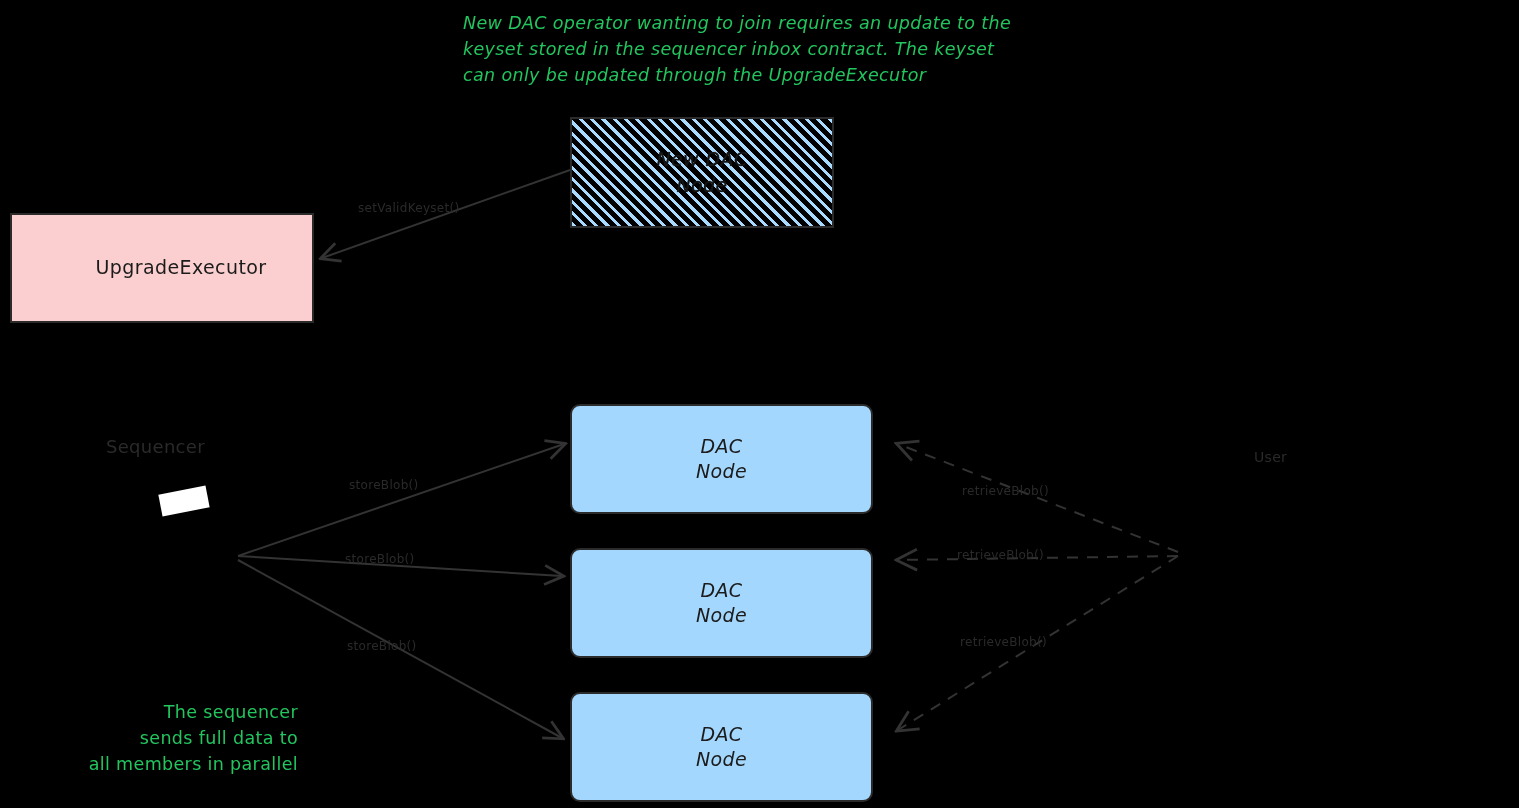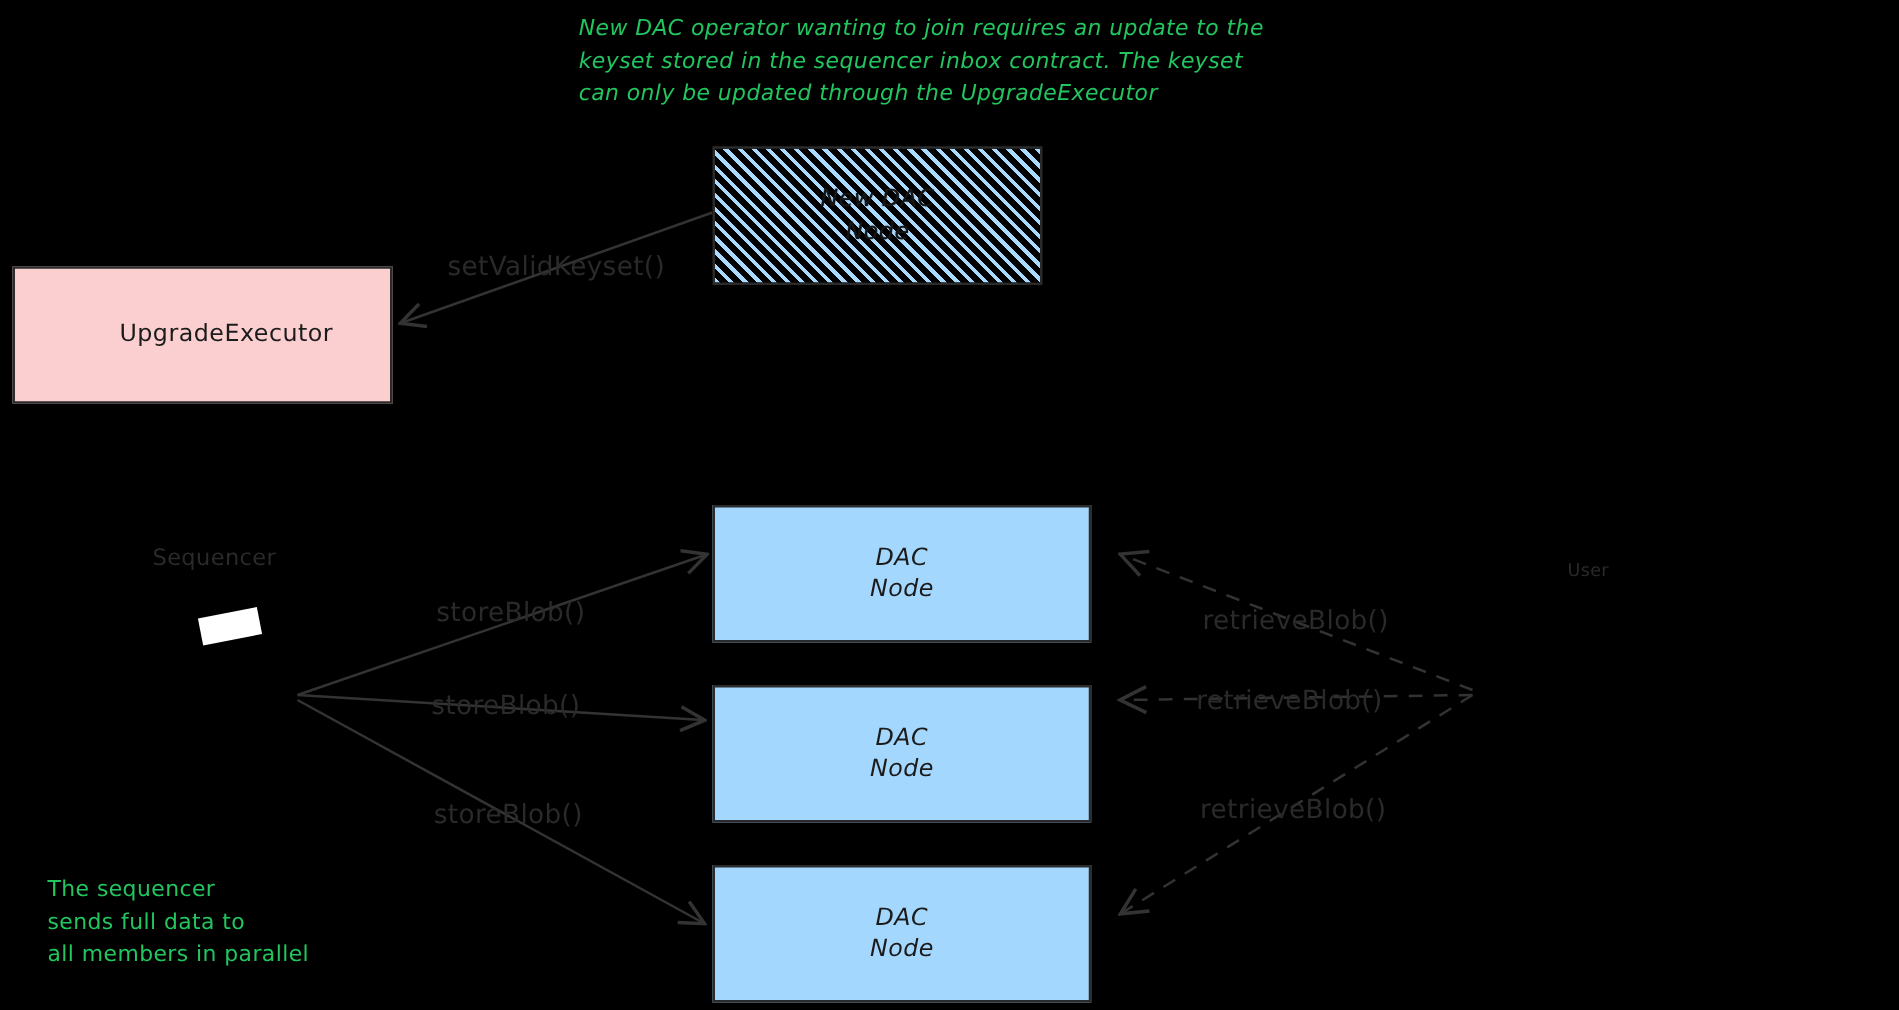--- a/index.html
+++ b/index.html
@@ -69,52 +69,53 @@
     text-align: center;
     color: #101010;
     mix-blend-mode: normal;
   }
   #box-new-dac-node .label .line {
     color: #151515;
     text-shadow: 0 0 1px #151515;
   }
   .dac-box {
     background: #a4d7fd;
+    border-radius: 10px;
   }
   #box-dac-1 { left: 570px; top: 404px; width: 303px; height: 110px; }
   #box-dac-2 { left: 570px; top: 548px; width: 303px; height: 110px; }
   #box-dac-3 { left: 570px; top: 692px; width: 303px; height: 110px; }
 
   .annotation {
     position: absolute;
     color: #22c55e;
     font-size: 17.5px;
     line-height: 1.48;
     letter-spacing: 0.35px;
     white-space: pre;
   }
   #ann-keyset { left: 463px; top: 11px; width: 630px; font-style: italic; }
   #ann-retrievability { left: 1176px; top: 331px; width: 340px; }
-  #ann-parallel { left: 38px; top: 700px; width: 260px; }
+  #ann-parallel { left: 38px; top: 700px; width: 260px; text-align: right; }
 
   .edge-label {
     position: absolute;
     color: #2a2a2a;
-    font-size: 21px;
+    font-size: 12px;
     letter-spacing: 0.3px;
     white-space: nowrap;
   }
   #lbl-setvalidkeyset { left: 358px; top: 201px; }
   #lbl-storeblob-1 { left: 349px; top: 478px; }
   #lbl-storeblob-2 { left: 345px; top: 552px; }
   #lbl-storeblob-3 { left: 347px; top: 639px; }
   #lbl-retrieveblob-1 { left: 962px; top: 484px; }
   #lbl-retrieveblob-2 { left: 957px; top: 548px; }
   #lbl-retrieveblob-3 { left: 960px; top: 635px; }
-  #lbl-sequencer { left: 122px; top: 436px; font-size: 18px; }
+  #lbl-sequencer { left: 106px; top: 436px; font-size: 18px; }
   #lbl-user { left: 1254px; top: 449px; font-size: 14px; }
 
   #sequencer-marker {
     position: absolute;
     left: 160px; top: 490px;
     width: 48px; height: 22px;
     background: #ffffff;
     transform: rotate(-11deg);
   }
 </style>

